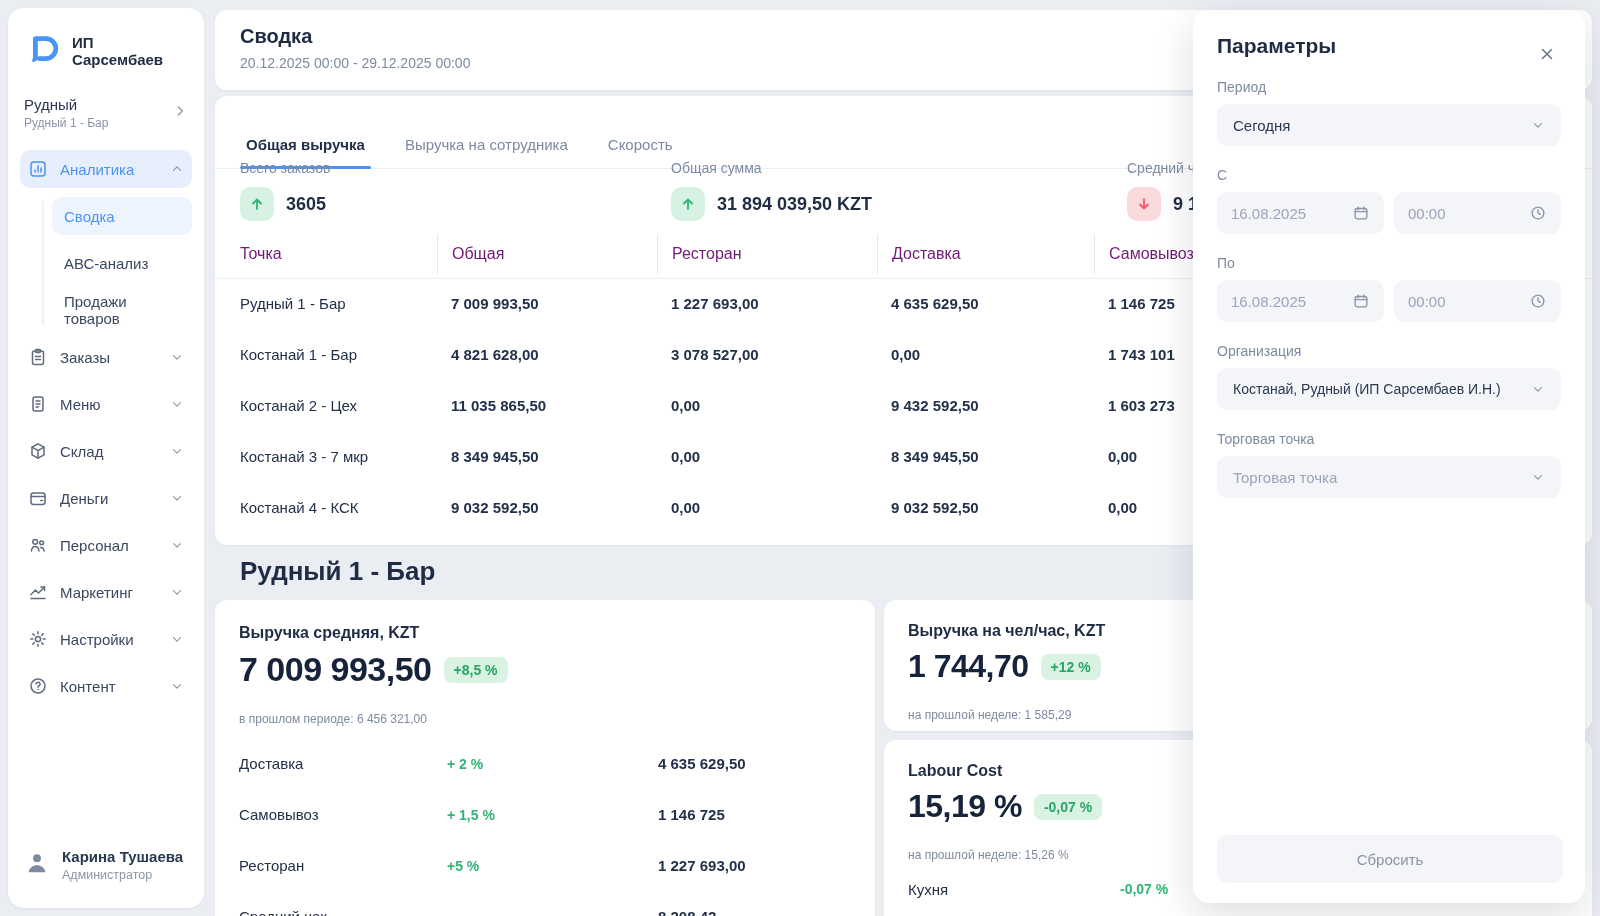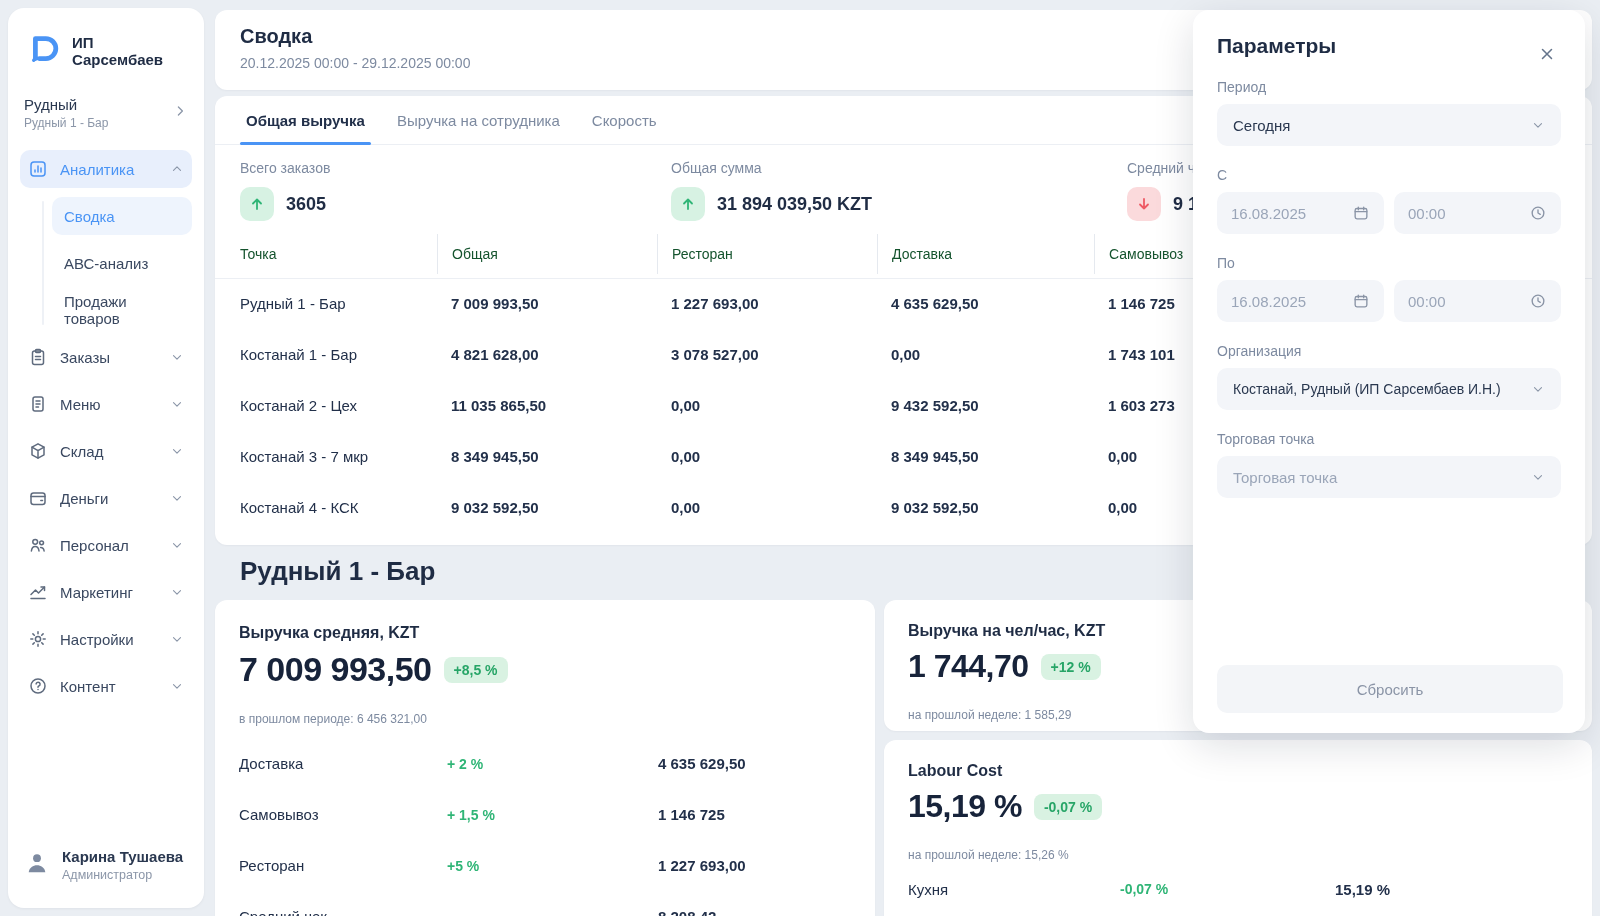--- a/index.html
+++ b/index.html
@@ -33,34 +33,34 @@
   .sub-item.active{background:#eef4fd;color:#4a94f5;}
   .user-row{position:absolute;left:16px;bottom:26px;display:flex;align-items:center;gap:12px;}
   .user-name{font-size:15px;font-weight:600;color:#2a3850;}
   .user-role{font-size:12.5px;color:#8b96a8;margin-top:3px;}
   
   .header-card{position:absolute;left:215px;top:10px;width:1377px;height:80px;}
   .page-title{font-size:20px;font-weight:700;padding:15px 0 0 25px;}
   .page-dates{font-size:14px;color:#7d8aa0;padding:7px 0 0 25px;}
   
   .main-card{position:absolute;left:215px;top:96px;width:1377px;height:449px;}
-  .tabs{display:flex;gap:32px;height:48px;align-items:center;padding-left:31px;border-bottom:1px solid #eceff4;}
+  .tabs{display:flex;gap:40px;height:48px;align-items:center;padding-left:31px;border-bottom:1px solid #eceff4;margin-top:24px;}
   .tab{font-size:15px;color:#7d8aa0;height:100%;display:flex;align-items:center;position:relative;cursor:pointer;}
   .tab.active{color:#22304a;font-weight:600;}
   .tab.active:after{content:"";position:absolute;left:-6px;right:-6px;bottom:-1px;height:3px;background:#4a94f5;border-radius:3px;}
   .stat{position:absolute;top:64px;}
   .stat-label{font-size:14px;color:#7d8aa0;}
   .stat-val-row{display:flex;align-items:center;gap:12px;margin-top:11px;}
   .trend-ico{width:34px;height:34px;border-radius:10px;display:flex;align-items:center;justify-content:center;}
   .trend-ico.up{background:#d7f2e3;}
   .trend-ico.down{background:#fbdadc;}
   .stat-value{font-size:18px;font-weight:700;color:#1f2c44;}
   .tgrid{display:grid;grid-template-columns:211px 220px 220px 217px auto;padding-left:25px;align-items:center;}
   .thead{position:absolute;top:134px;left:0;right:0;height:48px;border-bottom:1px solid #eceff4;}
-  .thead .th{font-size:14px;color:#14532d;height:40px;display:flex;align-items:center;}
+  .thead .th{font-size:16px;color:#701a75;height:40px;display:flex;align-items:center;}
   .thead .th + .th{border-left:1px solid #e5e9ef;padding-left:14px;margin-left:-14px;}
   .tbody{position:absolute;top:182px;left:0;right:0;}
   .trow{height:51px;}
   .trow .td{font-size:15px;font-weight:600;color:#22304a;}
   .trow .td.name{font-weight:500;}
   
   .section-title{position:absolute;left:240px;top:556px;font-size:26px;font-weight:800;color:#1f2c44;}
   .bcard{position:absolute;background:#fff;border-radius:12px;box-shadow:0 1px 2px rgba(16,24,40,.04);}
   .bcard .inner{padding:24px;}
   .metric-title{font-size:16px;font-weight:700;color:#1f2c44;}
@@ -69,21 +69,21 @@
   .badge{background:#d9f2e2;color:#27a567;font-size:14px;font-weight:600;border-radius:8px;padding:5px 10px;}
   .metric-sub{font-size:12px;color:#7d8aa0;margin-top:23px;}
   .brows{margin-top:12px;}
   .brow{display:grid;align-items:center;height:51px;}
   .brow.left{grid-template-columns:208px 211px auto;}
   .brow.right{grid-template-columns:212px 215px auto;}
   .brow .lbl{font-size:15px;color:#22304a;}
   .brow .pct{font-size:14px;font-weight:600;color:#2fb576;}
   .brow .val{font-size:15px;font-weight:600;color:#22304a;}
   
-  .panel{position:absolute;left:1193px;top:10px;width:392px;height:723px;background:#fff;border-radius:16px;
+  .panel{position:absolute;left:1193px;top:10px;width:392px;height:893px;background:#fff;border-radius:16px;
     box-shadow:0 12px 40px rgba(16,24,40,.14);z-index:10;padding:24px;box-sizing:border-box;}
   .panel-title{font-size:21px;font-weight:700;color:#1f2c44;}
   .panel-close{position:absolute;right:26px;top:32px;width:24px;height:24px;display:flex;align-items:center;justify-content:center;cursor:pointer;}
   .f-label{font-size:14px;color:#7d8aa0;margin:21px 0 9px 0;}
   .select{height:42px;background:#f3f5f9;border-radius:10px;display:flex;align-items:center;
     padding:0 16px;font-size:15px;color:#2a3850;cursor:pointer;}
   .select .txt{flex:1;white-space:nowrap;overflow:hidden;}
   .select .txt.small{font-size:14px;}
   .select .txt.ph{color:#9aa5b8;}
   .dt-row{display:flex;gap:10px;}

